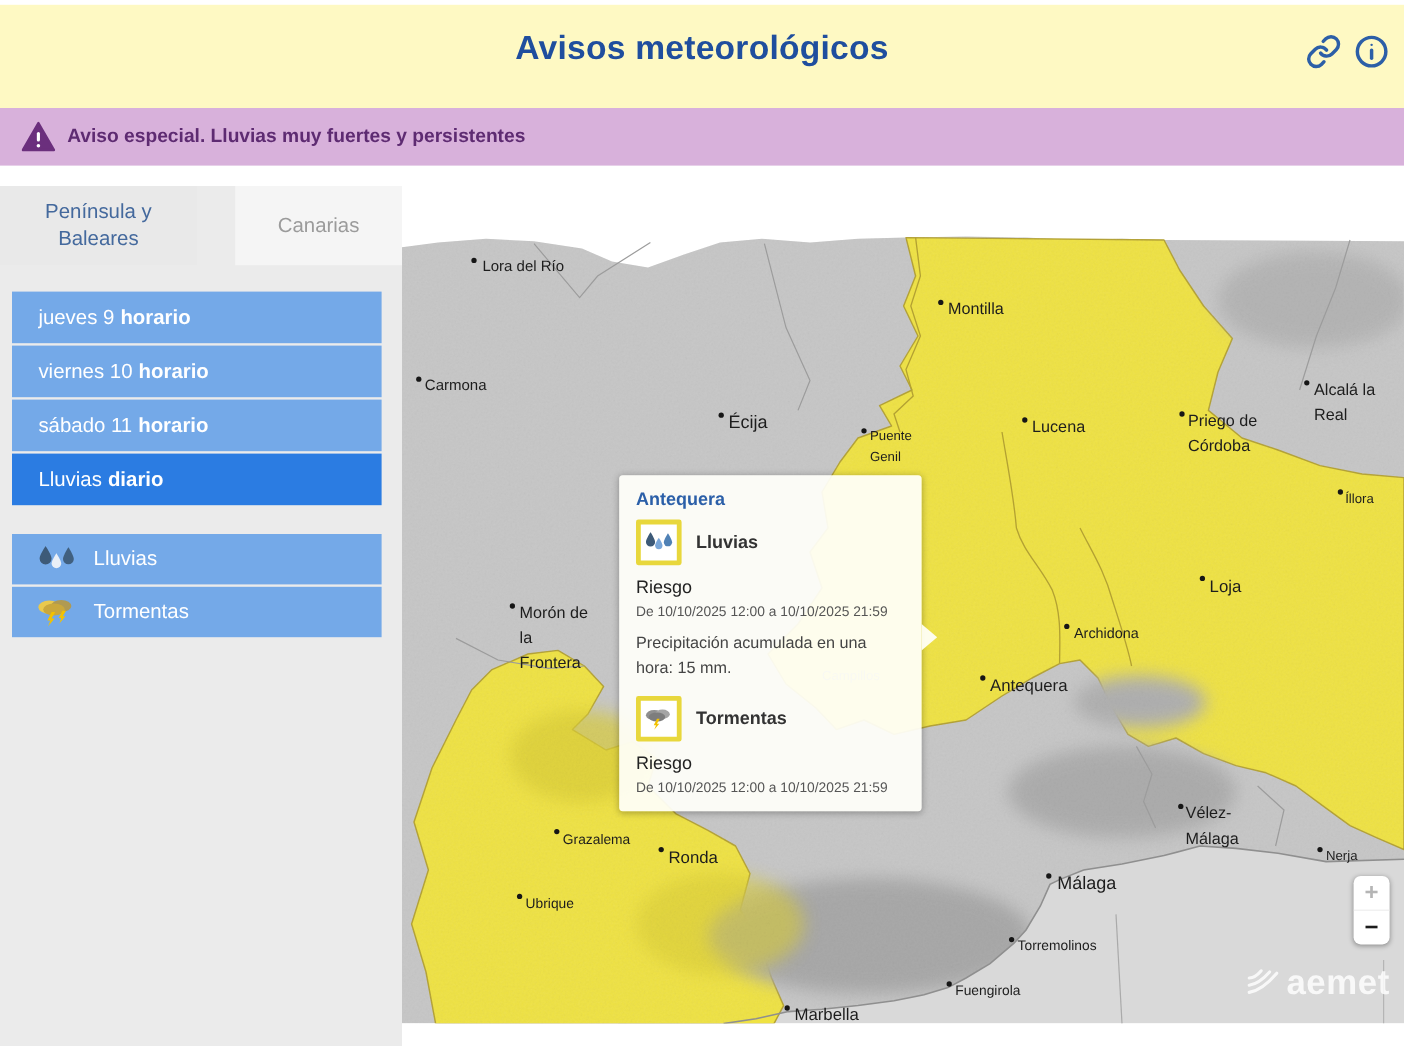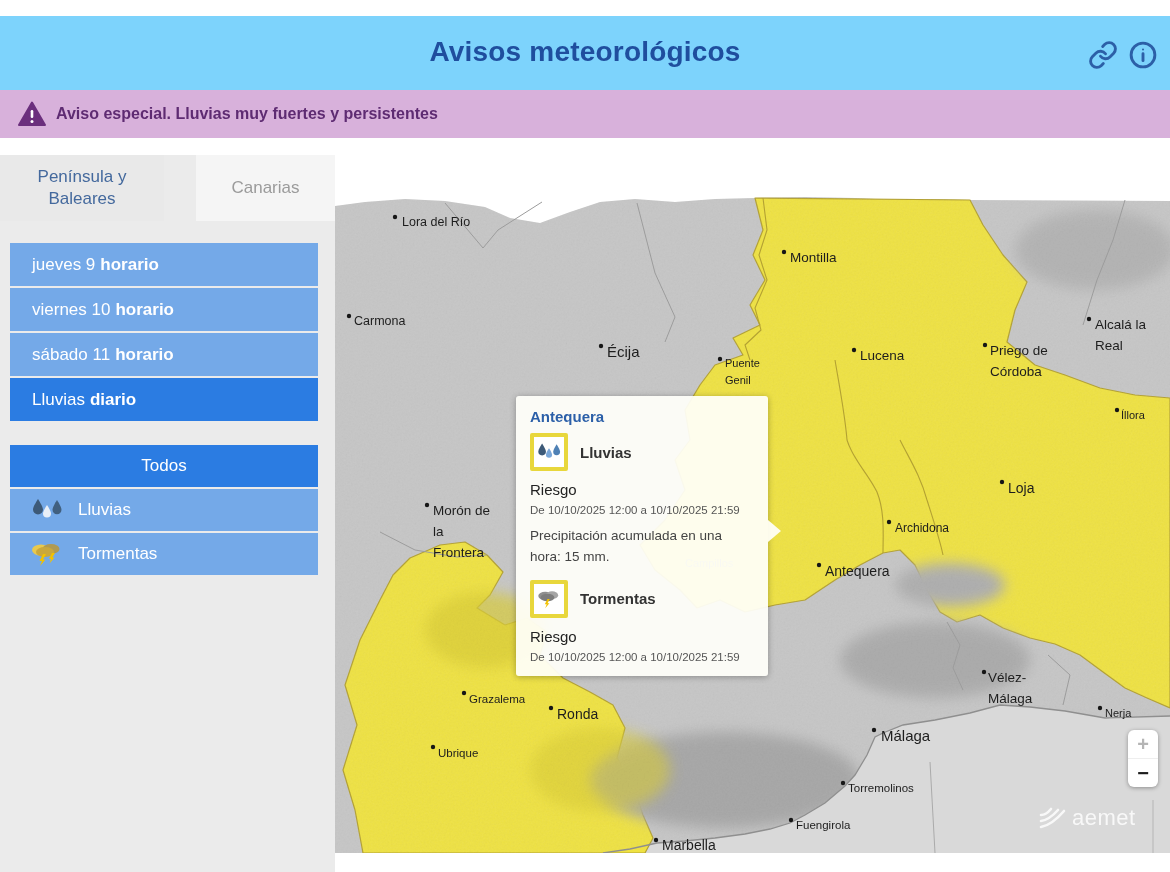--- a/index.html
+++ b/index.html
@@ -1,19 +1,19 @@
 <!DOCTYPE html>
 <html lang="es"><head>
 <meta charset="utf-8">
 <style>
   html,body{margin:0;padding:0;}
   body{width:1170px;height:872px;position:relative;overflow:hidden;background:#fff;
        font-family:"Liberation Sans",sans-serif;-webkit-font-smoothing:antialiased;}
   
-  .header{position:absolute;top:16px;left:0;width:1170px;height:88px;background:#7dd3fc;}
+  .header{position:absolute;top:4px;left:0;width:1170px;height:88px;background:#fef9c3;}
   .page-title{position:absolute;top:20px;left:0;width:100%;text-align:center;
               color:#1f4e9e;font-size:28px;font-weight:bold;letter-spacing:.2px;}
   .header-icons{position:absolute;top:24px;right:12px;display:flex;gap:10px;align-items:center;}
   .hicon{width:30px;height:30px;color:#2c5fa7;cursor:pointer;}
   
   .banner{position:absolute;top:90px;left:0;width:1170px;height:48px;background:#d8b1db;
           display:flex;align-items:center;}
   .banner-icon{margin-left:18px;width:28px;height:26px;flex:0 0 auto;}
   .banner-text{margin-left:10px;color:#5e2b72;font-weight:bold;font-size:16px;}
   
@@ -54,22 +54,22 @@
   .warn-period{font-size:11.5px;color:#555;margin-top:6px;}
   .warn-desc{font-size:13.5px;color:#444;margin-top:10px;line-height:1.55;width:224px;}
   
   .zoomctl{position:absolute;left:793px;top:570px;width:30px;background:#fff;border-radius:6px;
            box-shadow:0 1px 4px rgba(0,0,0,.35);overflow:hidden;}
   .zbtn{width:30px;height:28px;display:flex;align-items:center;justify-content:center;
         font-size:20px;cursor:pointer;font-weight:bold;}
   .zbtn.zin{color:#b5b5b5;border-bottom:1px solid #eee;}
   .zbtn.zout{color:#1c1c1c;}
   
-  .aemet{position:absolute;left:703px;top:643px;display:flex;align-items:flex-end;gap:4px;
-         color:rgba(255,255,255,.82);font-size:22px;font-weight:normal;letter-spacing:.5px;}
+  .aemet{position:absolute;left:703px;top:643px;display:flex;align-items:flex-start;gap:4px;
+         color:rgba(255,255,255,.82);font-size:29px;font-weight:bold;letter-spacing:.5px;}
 </style>
 </head>
 <body>
 
 <div class="header">
   <div class="page-title">Avisos meteorológicos</div>
   <div class="header-icons">
     <svg class="hicon" viewBox="0 0 24 24" fill="none" stroke="currentColor" stroke-width="2.3" stroke-linecap="round" stroke-linejoin="round">
       <path d="M10 13a5 5 0 0 0 7.54.54l3-3a5 5 0 0 0-7.07-7.07l-1.72 1.71"></path>
       <path d="M14 11a5 5 0 0 0-7.54-.54l-3 3a5 5 0 0 0 7.07 7.07l1.71-1.71"></path>
@@ -110,23 +110,20 @@
       <span>sábado 11</span>
         <b>horario</b>
     </div>
     <div class="day-btn active">
       <span>Lluvias</span>
         <b>diario</b>
     </div>
   </div>
 
   <div class="filter-col">
-    <div class="filter-btn active">
-      <span>Todos</span>
-    </div>
     <div class="filter-btn">
       <svg class="f-icon" viewBox="0 0 34 26">
         <path d="M8,2 C8,2 3,9.5 3,12.5 a5,5 0 0 0 10,0 C13,9.5 8,2 8,2 Z" fill="#3d5a78"></path>
         <path d="M17,8 C17,8 13,14 13,16.5 a4,4 0 0 0 8,0 C21,14 17,8 17,8 Z" fill="#e9eff7"></path>
         <path d="M27,3 C27,3 22.5,10 22.5,12.8 a4.5,4.5 0 0 0 9,0 C31.5,10 27,3 27,3 Z" fill="#41607f"></path>
       </svg>
       <span>Lluvias</span>
     </div>
     <div class="filter-btn">
       <svg class="f-icon" viewBox="0 0 34 26">

